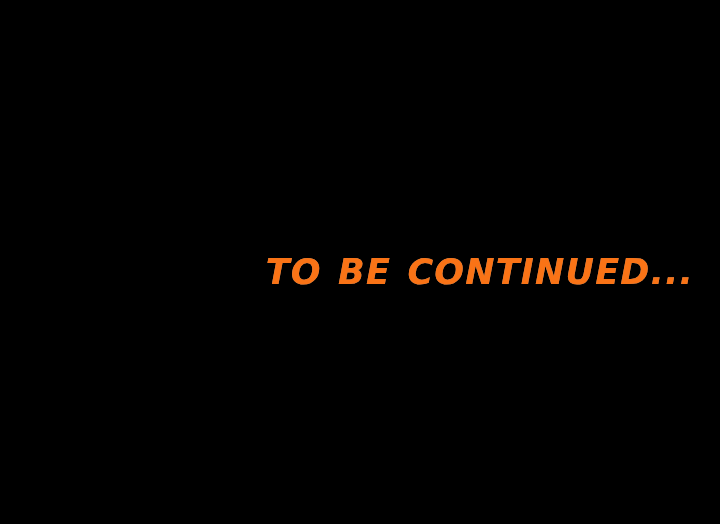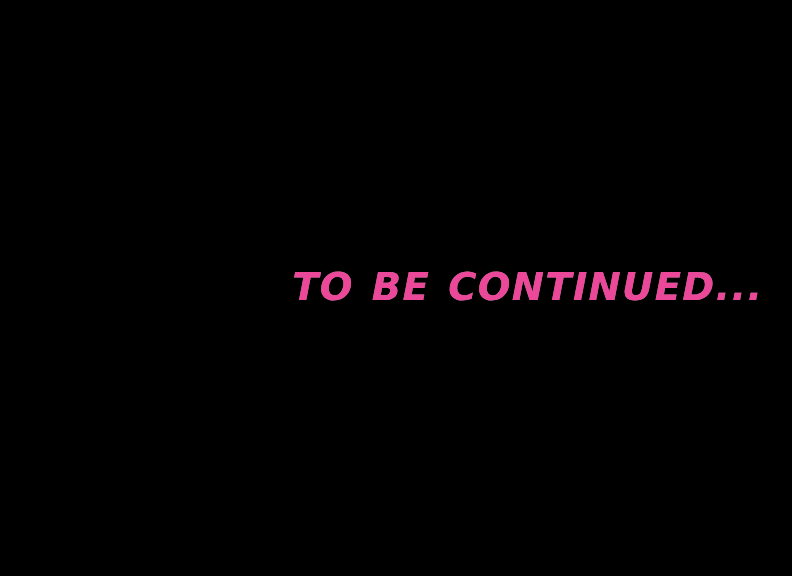--- a/index.html
+++ b/index.html
@@ -28,33 +28,33 @@
     left: 0;
     top: 0;
     width: 720px;
     height: 524px;
   }
 
   .caption {
     position: absolute;
     
     left: 0;
-    top: 240px;
+    top: 250px;
     width: 694px;
     text-align: right;
 
     font-family: "DejaVu Sans", sans-serif;
     font-size: 35px;
     font-weight: 700;
     font-style: italic;
     line-height: 44px;
     letter-spacing: 1.2px;
     word-spacing: 3px;
 
-    color: #ec4899;
+    color: #f97316;
     white-space: nowrap;
 
     
     text-shadow: 0 0 0.6px rgba(255,255,255,0.55);
     -webkit-font-smoothing: antialiased;
   }
 </style>
 </head>
 <body>
 

